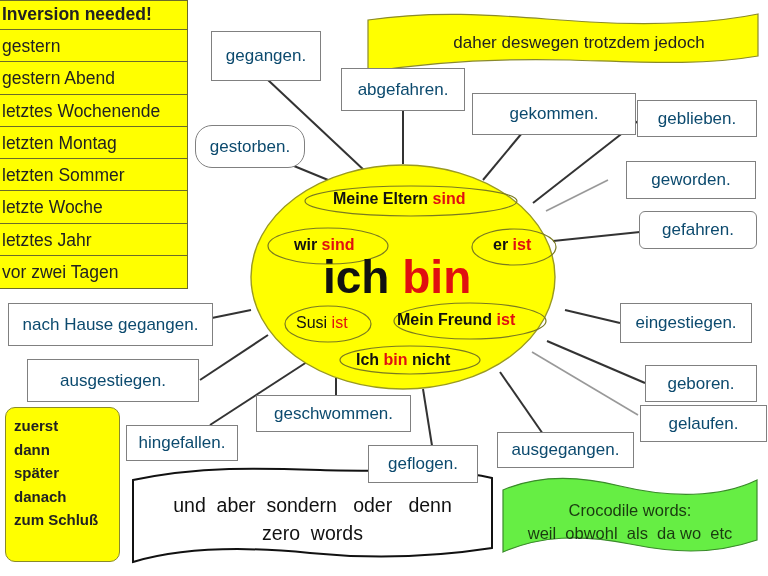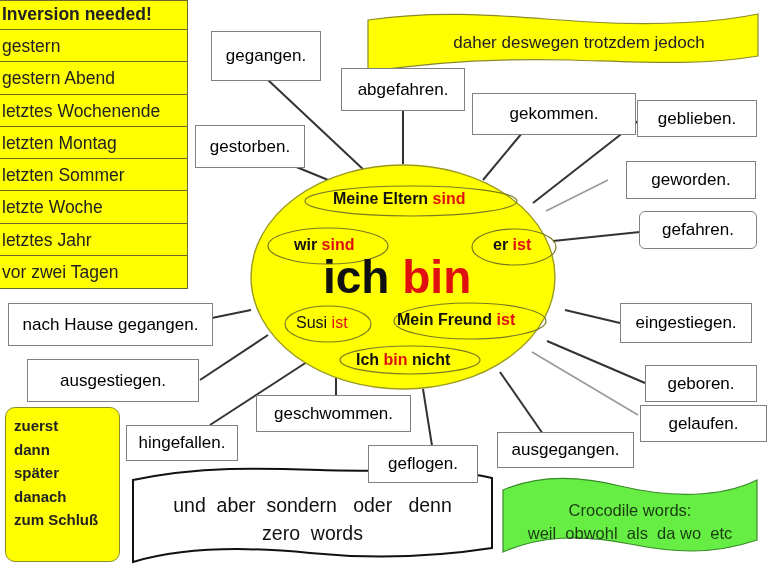--- a/index.html
+++ b/index.html
@@ -19,21 +19,21 @@
       height: 32.3px; line-height: 32px; font-size: 17.5px; color: #222;
       border-bottom: 1px solid #6b6b2a; padding-left: 2px; white-space: nowrap;
       box-sizing: border-box;
     }
     .inv-row:last-child { border-bottom: none; }
     .inv-row.head { font-weight: bold; height: 29px; line-height: 26px; }
 
     
     .box {
       position: absolute; background: #fff; border: 1.5px solid #808080;
-      font-size: 17px; color: #000000; box-sizing: border-box;
+      font-size: 17px; color: #0c4a6e; box-sizing: border-box;
       display: flex; align-items: center; justify-content: center; white-space: nowrap;
     }
 
     
     .seq-box {
       position: absolute; left: 5px; top: 407px; width: 115px; height: 155px;
       background: #ffff00; border: 1.5px solid #8a8a2a; border-radius: 10px; box-sizing: border-box;
       padding: 6px 0 0 8px;
     }
     .seq-item { font-weight: bold; font-size: 15px; color: #222; line-height: 23.5px; }
@@ -100,21 +100,21 @@
   <div class="inv-row">letztes Jahr</div>
   <div class="inv-row">vor zwei Tagen</div>
 </div>
 
 <div class="banner-text" style="left:368px; top:33px; width:390px; font-size:17px; color:#222;padding-left:16px;">daher  deswegen  trotzdem jedoch</div>
 
 <div class="box" style="left:211px; top:31px; width:110px; height:50px;">gegangen.</div>
 <div class="box" style="left:341px; top:68px; width:124px; height:43px;">abgefahren.</div>
 <div class="box" style="left:472px; top:93px; width:164px; height:42px;">gekommen.</div>
 <div class="box" style="left:637px; top:100px; width:120px; height:37px;">geblieben.</div>
-<div class="box" style="left:195px; top:125px; width:110px; height:43px;">gestorben.</div>
+<div class="box" style="left:195px; top:125px; width:110px; height:43px;border-radius:17px;">gestorben.</div>
 <div class="box" style="left:626px; top:161px; width:130px; height:38px;">geworden.</div>
 <div class="box" style="left:639px; top:211px; width:118px; height:38px;border-radius:6px;">gefahren.</div>
 <div class="box" style="left:8px; top:303px; width:205px; height:43px;">nach Hause gegangen.</div>
 <div class="box" style="left:620px; top:303px; width:132px; height:40px;">eingestiegen.</div>
 <div class="box" style="left:27px; top:359px; width:172px; height:43px;">ausgestiegen.</div>
 <div class="box" style="left:645px; top:365px; width:112px; height:37px;">geboren.</div>
 <div class="box" style="left:256px; top:395px; width:155px; height:37px;">geschwommen.</div>
 <div class="box" style="left:640px; top:405px; width:127px; height:37px;">gelaufen.</div>
 <div class="box" style="left:126px; top:425px; width:112px; height:36px;">hingefallen.</div>
 <div class="box" style="left:368px; top:445px; width:110px; height:38px;">geflogen.</div>

